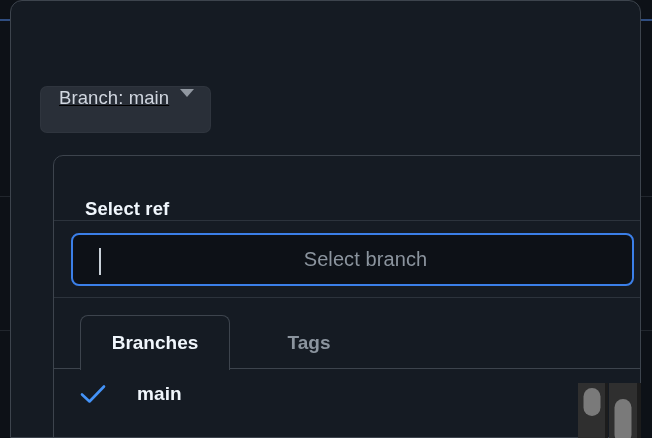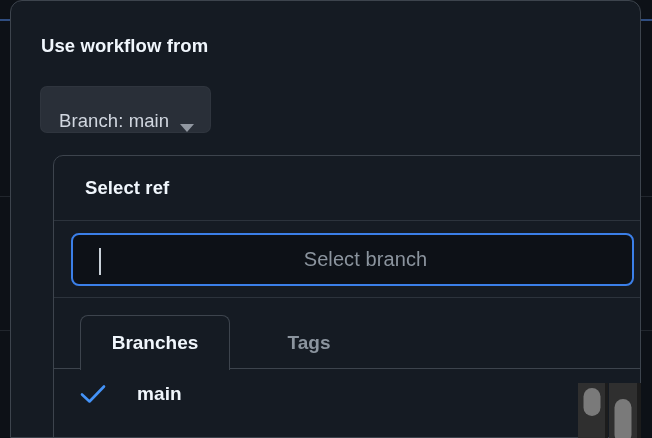--- a/index.html
+++ b/index.html
@@ -74,29 +74,30 @@
     letter-spacing: 0.1px;
     white-space: nowrap;
   }
 
   
   .branch-button {
     position: absolute;
     top: 85px;
     left: 29px;
     height: 47px;
-    padding: 8px 16px 0 18px;
-    display: flex;
-    align-items: flex-end;
+    padding: 0 16px 0 18px;
+    display: flex;
+    align-items: flex-start;
     gap: 11px;
     background: #292f38;
     border: 1px solid rgba(255,255,255,0.03);
     border-radius: 7px;
     box-sizing: border-box;
     cursor: pointer;
+    text-decoration: underline;
   }
   .branch-button-label {
     font-size: 18.5px;
     color: #d1d7e0;
     white-space: nowrap;
     letter-spacing: 0.1px;
   }
   .caret-down {
     width: 0;
     height: 0;
@@ -117,21 +118,21 @@
     border: 1px solid #3d444d;
     border-top-left-radius: 10px;
     border-top-right-radius: 10px;
     box-sizing: border-box;
     overflow: hidden;
   }
 
   .ref-header {
     height: 65px;
     display: flex;
-    align-items: center;
+    align-items: flex-end;
     padding-left: 31px;
     box-sizing: border-box;
     border-bottom: 1px solid #2c333c;
   }
   .ref-header-title {
     font-size: 18.5px;
     font-weight: bold;
     color: #f0f6fc;
     letter-spacing: 0.1px;
   }
@@ -291,21 +292,20 @@
 
 <div id="page-root">
 
   <div class="backdrop-strip"></div>
   <div class="backdrop-accent"></div>
   <div class="backdrop-rule r1"></div>
   <div class="backdrop-rule r2"></div>
 
   <div class="dialog">
 
-    <div class="dialog-title">Use workflow from</div>
 
     <div class="branch-button">
       <span class="branch-button-label">Branch: main</span>
       <span class="caret-down"></span>
     </div>
 
     <div class="ref-panel">
 
       <div class="ref-header">
         <span class="ref-header-title">Select ref</span>

